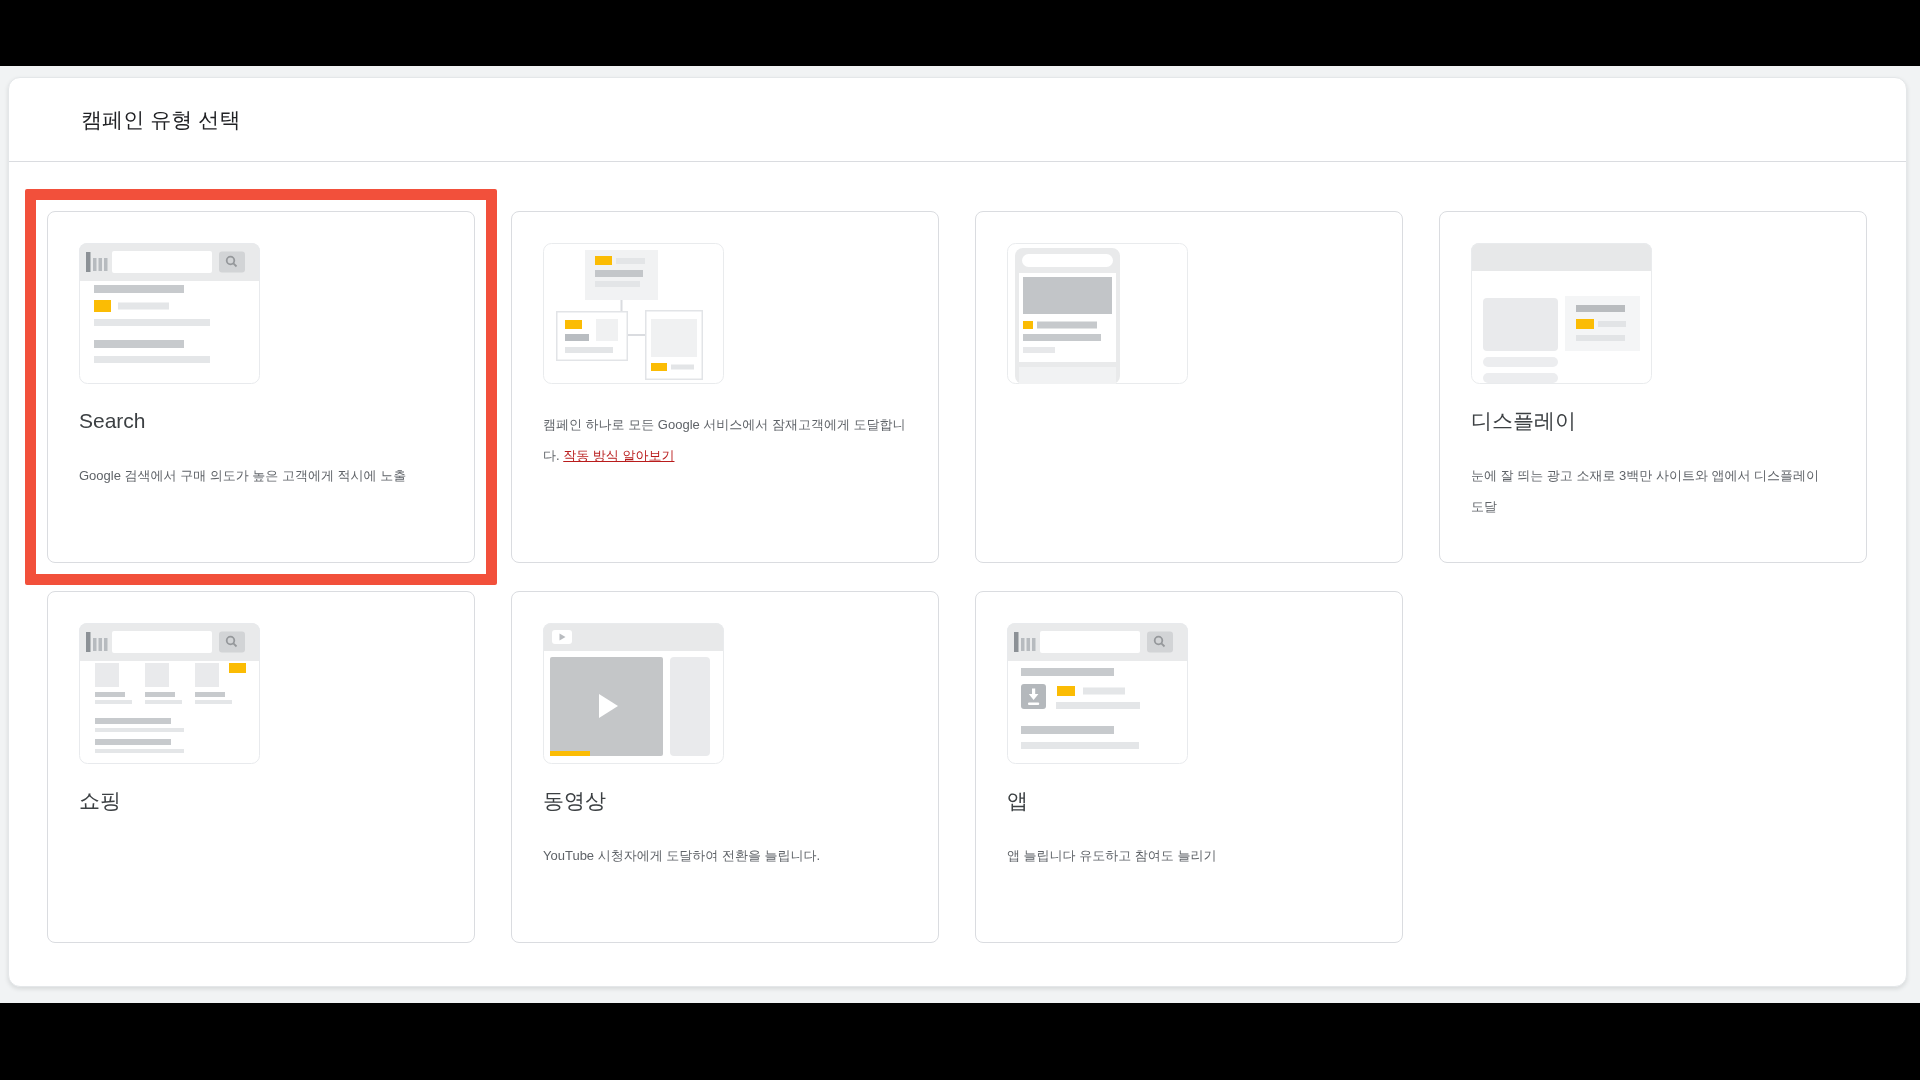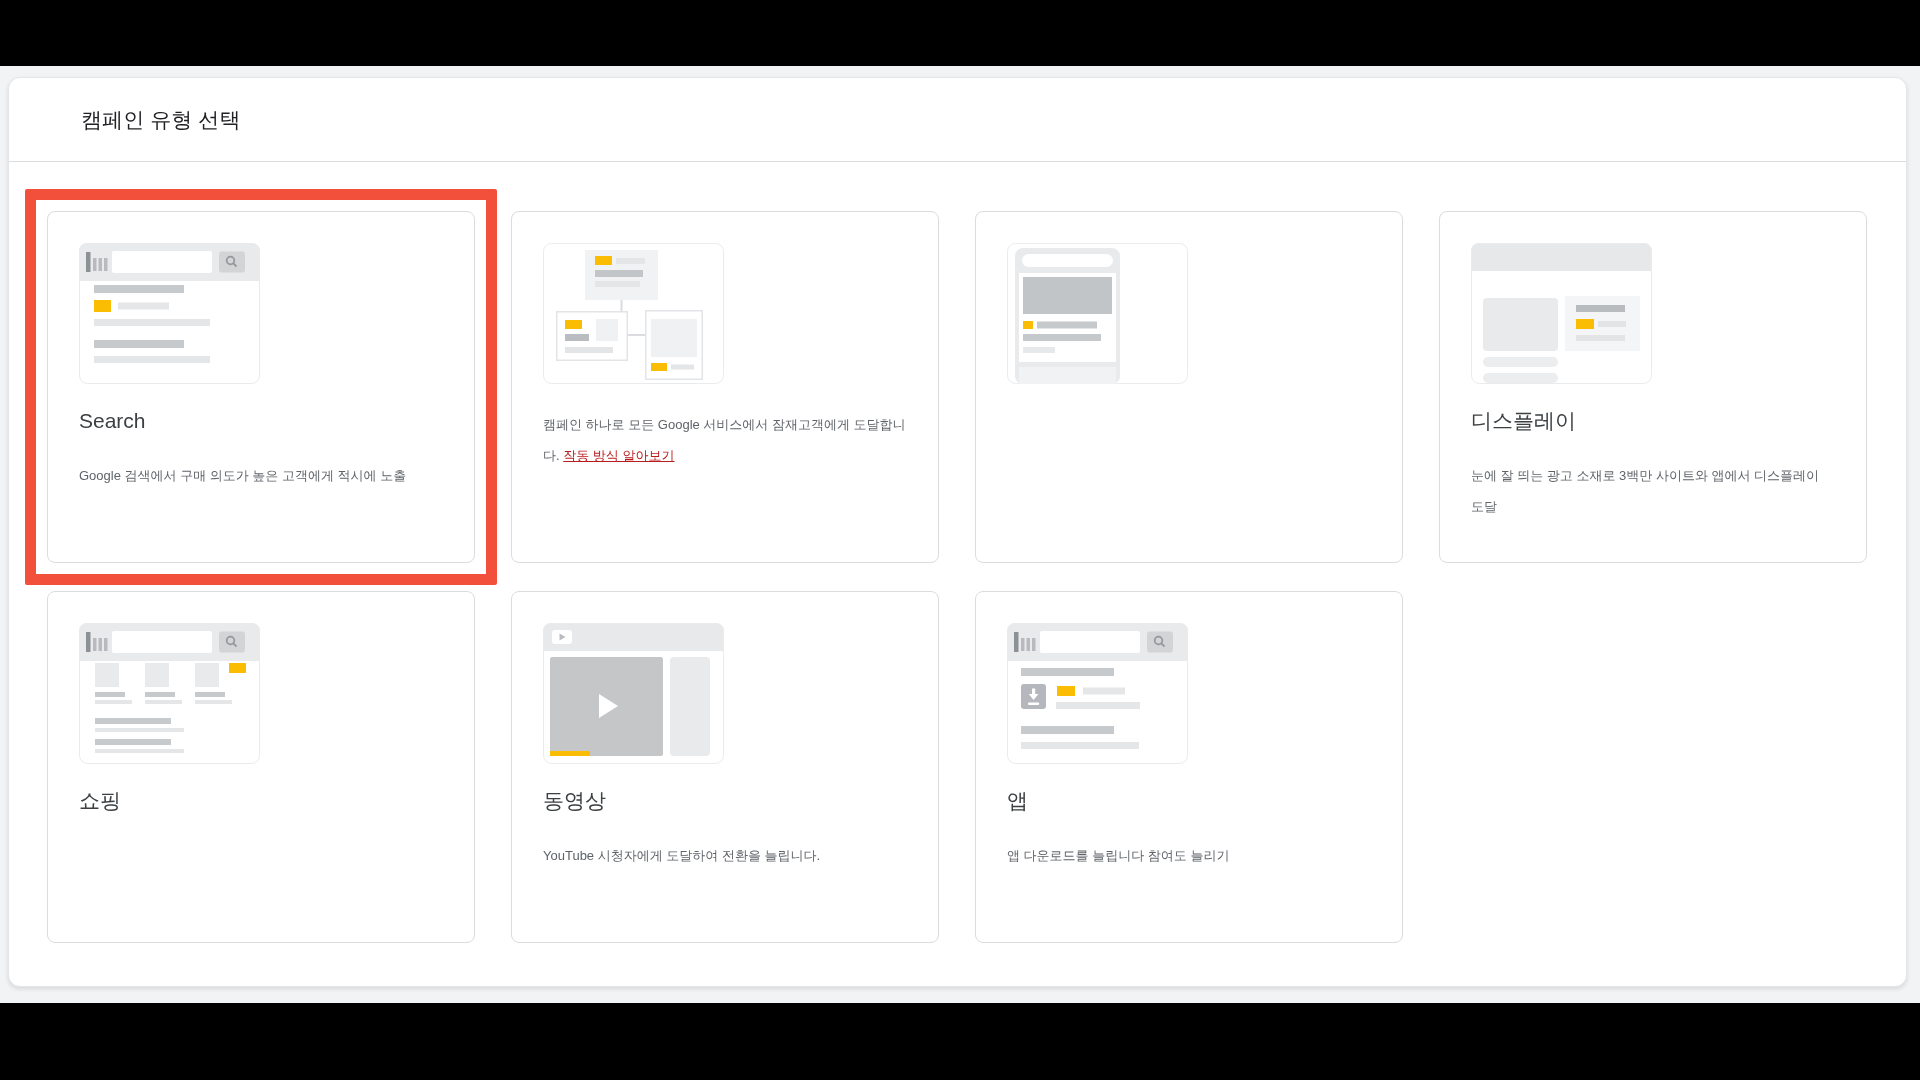--- a/index.html
+++ b/index.html
@@ -277,19 +277,19 @@
               <path d="M21.8 71 L31.4 71 L26.6 77 Z" fill="#ffffff"></path>
               <rect x="21" y="79.5" width="11.2" height="2.4" rx="1" fill="#ffffff"></rect>
             </g>
             <rect x="50" y="63" width="18" height="10" fill="#fbbc04"></rect>
             <rect x="76" y="64.5" width="42" height="7" fill="#e4e6e8"></rect>
             <rect x="49" y="79" width="84" height="7" fill="#e4e6e8"></rect>
             <rect x="14" y="103" width="93" height="8" fill="#c7cacd"></rect>
             <rect x="14" y="119" width="118" height="7" fill="#e4e6e8"></rect>
           </svg>
           <div class="card-title">앱</div>
-          <div class="card-desc">앱 다운로드를 늘립니다 참여도 늘리기</div>
+          <div class="card-desc">앱 늘립니다 유도하고 참여도 늘리기</div>
         </div>
 
       </div>
     </div>
   </div>
 </div>
 
 </body></html>

